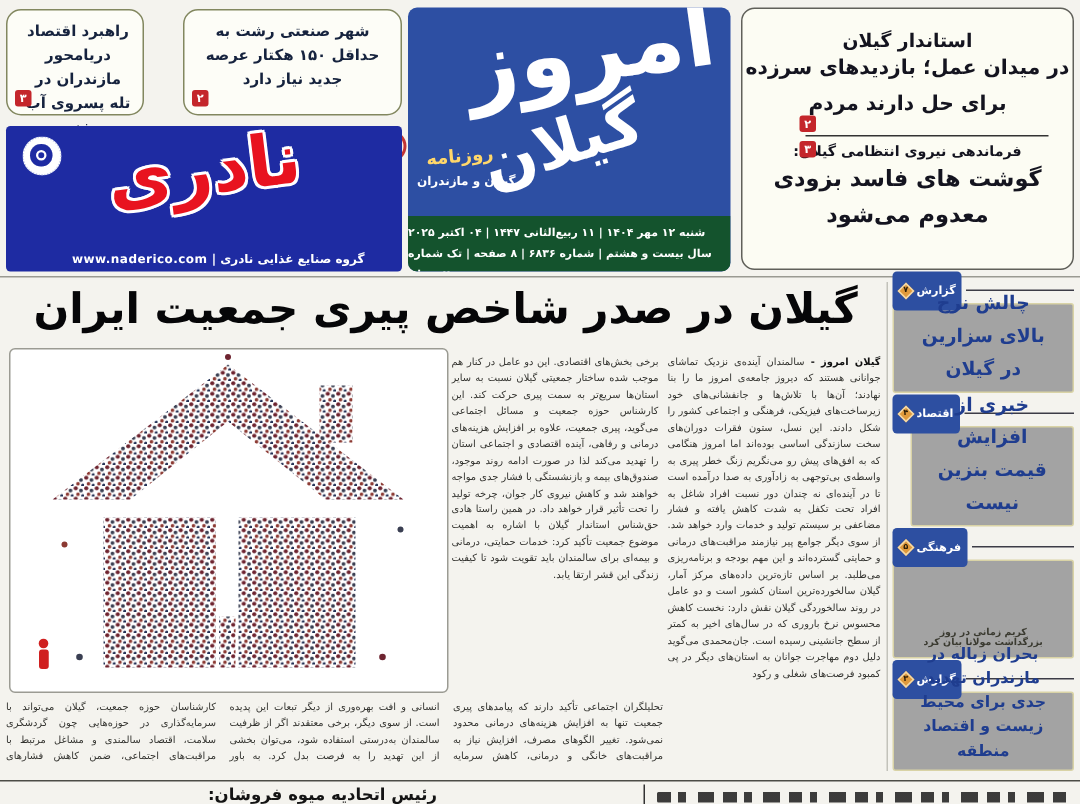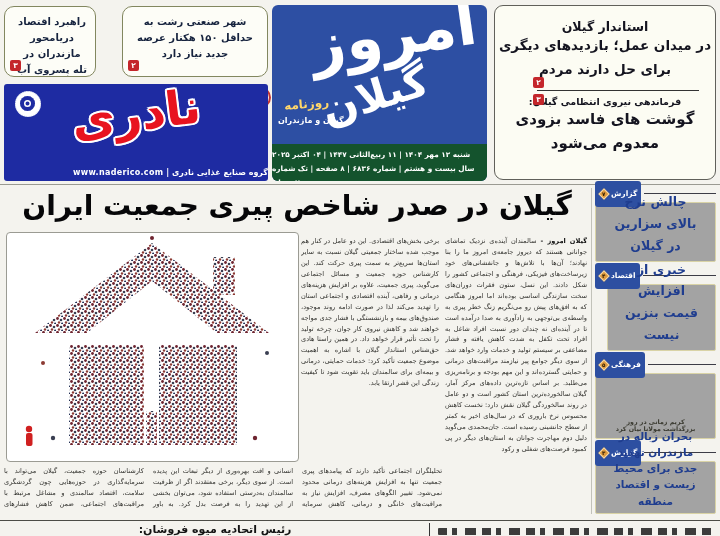--- a/index.html
+++ b/index.html
@@ -54,21 +54,21 @@
   .sm-box .badge{position:absolute; left:5px; bottom:5px;}
   
   .ad{position:absolute; left:4px; top:84px; width:264px; height:97px; background:#1e2ba2;
       border-radius:3px; overflow:hidden;}
   .ad-brand{
     position:absolute; top:2px; left:0; right:0; text-align:center;
     font-size:47px; font-weight:bold; color:#e8131f; transform:rotate(-7deg);
     text-shadow:2px 0 0 #fff,-2px 0 0 #fff,0 2px 0 #fff,0 -2px 0 #fff,
                 1.6px 1.6px 0 #fff,-1.6px -1.6px 0 #fff,1.6px -1.6px 0 #fff,-1.6px 1.6px 0 #fff;
   }
-  .ad-strip{position:absolute; bottom:4px; left:0; right:0; text-align:right; color:#fff;
+  .ad-strip{position:absolute; bottom:4px; left:0; right:0; text-align:left; color:#fff;
     font-size:8px; font-weight:bold; letter-spacing:.3px;padding-left:44px;}
   .ad-emblem{position:absolute; left:11px; top:7px; width:26px; height:26px; background:#fff;
     border-radius:50%; border:1.5px dotted #cfd6ee; box-sizing:border-box;}
   .ad-emblem::after{content:""; position:absolute; left:4px; top:4px; width:15px; height:15px;
     background:#1e2ba2; border-radius:50%; box-shadow:inset 0 0 0 4px #1e2ba2, inset 0 0 0 5.5px #fff;}
   
   .rule-top{position:absolute; left:0; right:0; top:184px; border-top:1.5px solid #9a9a92;}
   .vrule-sidebar{position:absolute; right:128px; top:188px; height:326px; border-left:1px solid #c2c2ba;}
   .rule-bottom{position:absolute; left:0; right:0; top:520px; border-top:1.5px solid #4c4c46;}
   .vrule-bottom{position:absolute; left:429px; top:523px; height:13px; border-left:1.2px solid #333;}
@@ -117,21 +117,21 @@
       transparent 19px 27px,#1c1c1c 27px 38px,transparent 38px 44px);
     border-radius:1px; opacity:.85;}
 </style>
 </head>
 <body>
 
 <div class="page">
 
   <div class="tr-box">
     <div class="tr-k1">استاندار گیلان</div>
-    <div class="tr-l">در میدان عمل؛ بازدیدهای دیگری</div>
+    <div class="tr-l">در میدان عمل؛ بازدیدهای سرزده</div>
     <div class="tr-l">برای حل دارند مردم</div>
     <div class="tr-div">
       <span class="badge b1">۲</span>
       <span class="badge b2">۳</span>
     </div>
     <div class="tr-k2">فرماندهی نیروی انتظامی گیلان:</div>
     <div class="tr-l2">گوشت های فاسد بزودی</div>
     <div class="tr-l2">معدوم می‌شود</div>
   </div>
 

